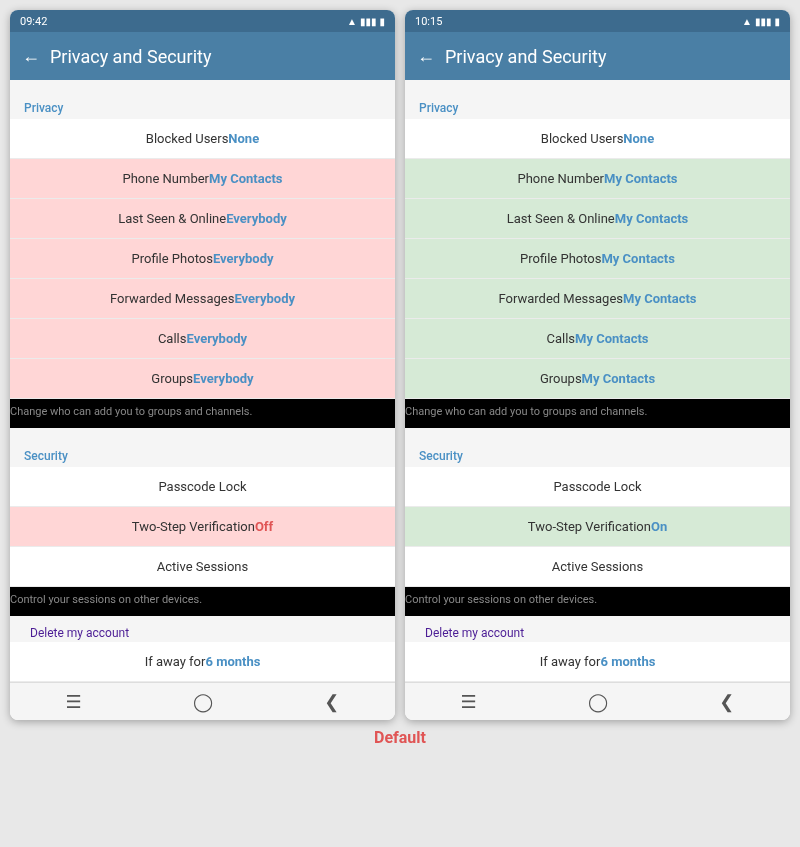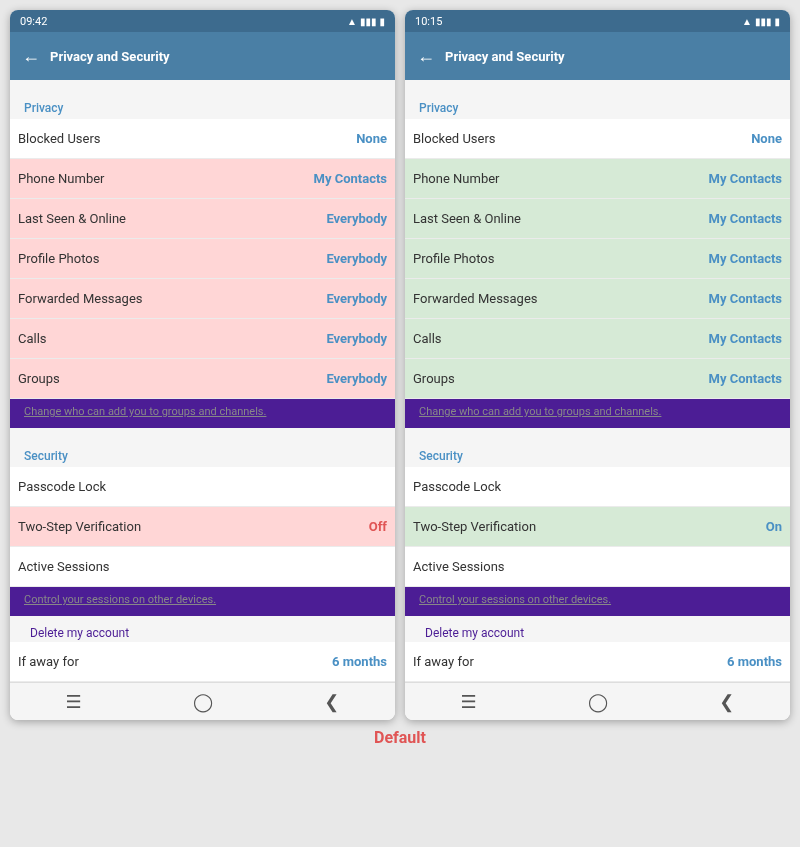--- a/index.html
+++ b/index.html
@@ -50,41 +50,41 @@
       display: flex;
       align-items: center;
       gap: 10px;
       min-height: 48px;
     }
     .app-header .back-arrow {
       font-size: 18px;
       cursor: pointer;
     }
     .app-header .title {
-      font-size: 13px;
-      font-weight: 700;
+      font-size: 18px;
+      font-weight: 400;
     }
     .content {
       flex: 1;
       background: #f5f5f5;
       overflow: hidden;
     }
     .section-label {
       color: #4a90c4;
       font-size: 12px;
       font-weight: 500;
       padding: 10px 14px 4px;
       background: #f5f5f5;
       margin-top: 11px;
     }
     .settings-row {
       background: #fff;
-      padding: 12px 8px;
-      display: flex;
-      justify-content: space-between;
+      padding: 12px 2px;
+      display: flex;
+      justify-content: center;
       align-items: center;
       border-bottom: 1px solid #ebebeb;
       font-size: 13px;
       color: #333;
     }
     .settings-row.highlighted-red {
       background: #ffd6d6;
     }
     .settings-row.highlighted-green {
       background: #d6ead6;
@@ -94,25 +94,24 @@
       font-size: 13px;
       font-weight: bold;
     }
     .settings-row .value.red-value {
       color: #e05555;
     }
     .settings-row .value.green-value {
       color: #4a90c4;
     }
     .hint-text {
-      background: #4c1d95;
-      padding: 6px 14px 10px;
+      background: #000000;
+      padding: 6px 0 10px;
       font-size: 11px;
       color: #888;
-      text-decoration: underline;
     }
     .delete-link {
       color: #4c1d95;
       font-size: 12px;
       padding: 10px 20px 2px;
       background: #f5f5f5;
     }
     .nav-bar {
       background: #f5f5f5;
       padding: 8px 0;

